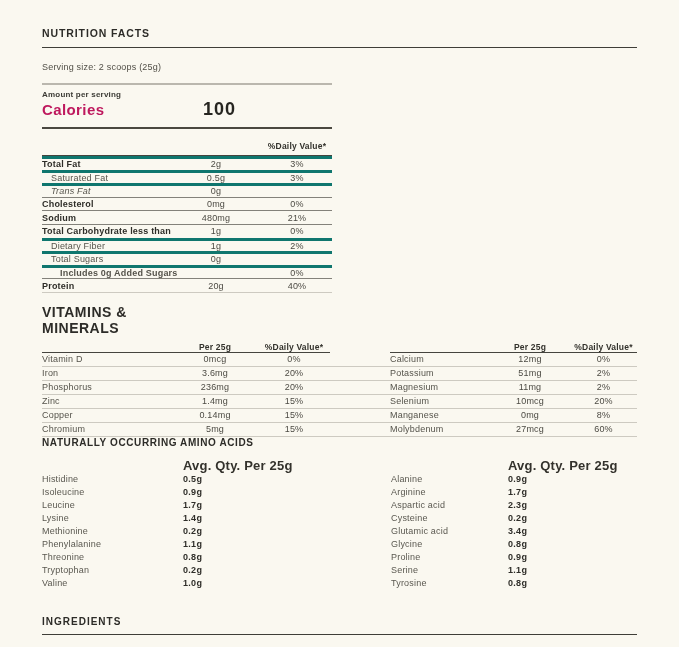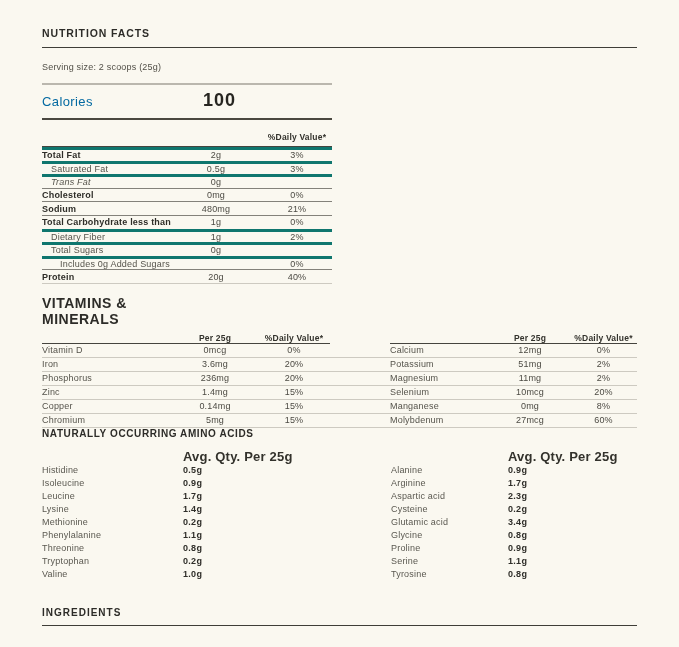--- a/index.html
+++ b/index.html
@@ -16,36 +16,36 @@
     font-size:10.5px;font-weight:700;letter-spacing:.9px;color:#2d2c28;
   }
 
   
   .nf-title-block{padding-bottom:6px;border-bottom:1.6px solid #3f3e38;}
   .serving-block{padding:8px 0 9px 0;width:290px;border-bottom:2px solid #bab7ae;}
   .serving-block .txt{font-size:9px;color:#514f47;}
   .calories-block{width:290px;border-bottom:2px solid #4a4840;padding:5px 0 6px 0;}
   .amount-label{font-size:8px;font-weight:600;color:#3c3b35;}
   .calories-row{position:relative;height:20px;margin-top:2px;}
-  .calories-row .cal{font-size:13px;font-weight:400;color:#0369a1;letter-spacing:.4px;}
+  .calories-row .cal{font-size:15px;font-weight:700;color:#be185d;letter-spacing:.4px;}
   .calories-row .val{position:absolute;left:161px;top:-2px;font-size:18px;font-weight:700;color:#262520;letter-spacing:1px;}
 
   
   .ftable{width:290px;margin-top:9px;border-bottom:1px solid #cdcac1;}
   .fhead{display:grid;grid-template-columns:128px 92px 70px;border-bottom:1.4px solid #45443e;padding:3px 0 4px 0;}
   .fhead .c-dv{font-size:8.5px;font-weight:700;color:#33322c;text-align:center;}
   .frow{display:grid;grid-template-columns:128px 92px 70px;align-items:center;height:13.6px;
         font-size:9px;border-top:3px solid #0f766e;box-sizing:border-box;}
   .frow:first-of-type{border-top:none;}
   .frow.mt{border-top:1.3px solid #83817a;}
   .frow .c-name{color:#55534b;white-space:nowrap;}
   .frow .c-amt,.frow .c-dv{text-align:center;color:#4c4a43;}
   .frow.bold .c-name{font-weight:700;color:#2e2d28;}
   .frow.ind .c-name{padding-left:9px;}
-  .frow.ind2 .c-name{padding-left:18px;}
+  .frow.ind2 .c-name{padding-left:18px;font-weight:bold;}
   .frow.ital .c-name{font-style:italic;}
 
   
   .vits{margin-top:11px;}
   .vhead{display:grid;grid-template-columns:130px 86px 72px 60px 100px 80px 67px;align-items:end;padding-bottom:4px;}
   .vhead .vt{font-size:14px;font-weight:700;letter-spacing:.5px;color:#2d2c28;border-bottom:1.4px solid #45443e;padding-bottom:16px;margin-bottom:-4px;}
   .vhead .ch{font-size:8.5px;font-weight:700;color:#33322c;text-align:center;border-bottom:1.4px solid #45443e;margin-bottom:-4px;}
   .vrow{display:grid;grid-template-columns:130px 86px 72px 60px 100px 80px 67px;align-items:center;
         height:14px;font-size:9px;border-bottom:1px solid #cdcac1;box-sizing:border-box;}
   .vrow .n{color:#55534b;}
@@ -73,20 +73,21 @@
 
   <div class="nf-title-block">
     <span class="section-title">NUTRITION FACTS</span>
   </div>
 
   <div class="serving-block">
     <span class="txt">Serving size: 2 scoops (25g)</span>
   </div>
 
   <div class="calories-block">
+    <div class="amount-label">Amount per serving</div>
     <div class="calories-row">
       <span class="cal">Calories</span>
       <span class="val">100</span>
     </div>
   </div>
 
   <div class="ftable">
     <div class="fhead">
       <span></span>
         <span></span>

